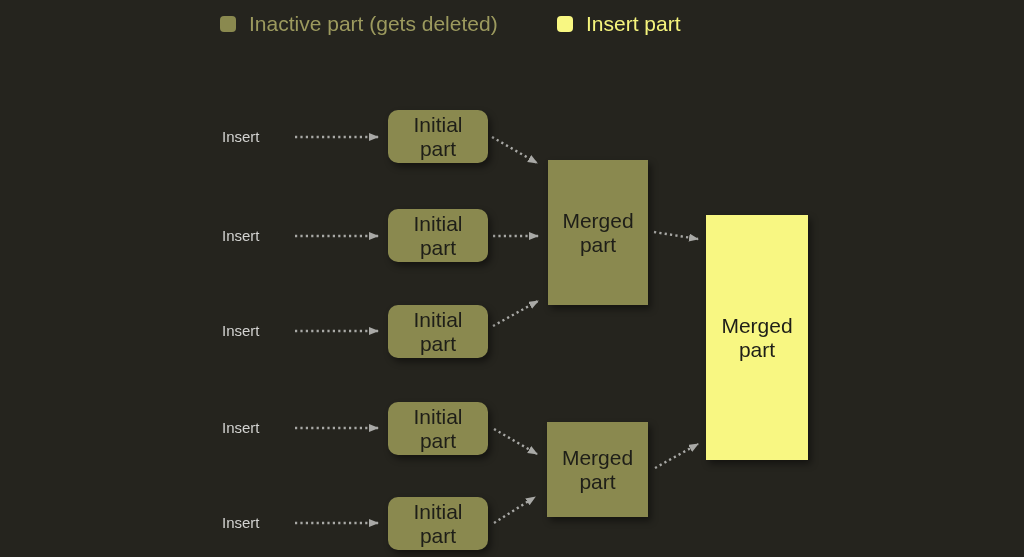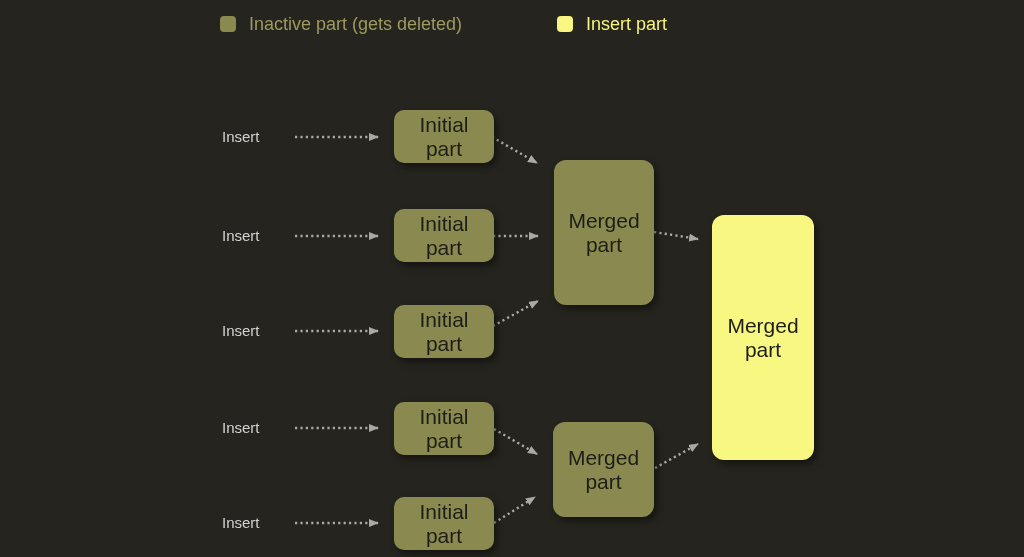--- a/index.html
+++ b/index.html
@@ -39,21 +39,21 @@
   }
   .swatch {
     width: 16px;
     height: 16px;
     border-radius: 4px;
     flex: 0 0 auto;
   }
   .swatch.inactive { background: var(--inactive-part, #8a894f); }
   .swatch.active { background: var(--active-part, #f8f782); }
   .legend-label {
-    font-size: 18px;
+    font-size: 21px;
     margin-left: 13px;
     white-space: nowrap;
   }
   .legend-label.inactive { color: var(--inactive-legend-text, #9c9a5e); }
   .legend-label.active { color: var(--active-legend-text, #f5f47c); }
   .insert {
     position: absolute;
     left: 222px;
     width: 70px;
     height: 26px;
@@ -67,25 +67,24 @@
     display: flex;
     align-items: center;
     justify-content: flex-start;
     text-align: center;
     padding: 0 9px;
     font-size: 21px;
     line-height: 1.12;
     color: var(--box-text, #1e1e18);
     border-radius: 10px;
     box-shadow: 3px 4px 7px rgba(0,0,0,0.45);
-    margin-left: 6px;
   }
   .node.inactive { background: var(--inactive-part, #8a894f); }
   .node.active { background: var(--active-part, #f8f782); }
-  .node.big { border-radius: 12px; }
+  .node.big { border-radius: 0; }
 </style>
 </head>
 <body>
 
 <div class="canvas">
 
   <svg class="arrow-layer" viewBox="0 0 1024 557" xmlns="http://www.w3.org/2000/svg">
     <defs>
       <marker id="ah" markerWidth="12" markerHeight="10" refX="9" refY="4" orient="auto" markerUnits="userSpaceOnUse">
         <path d="M0,0 L10,4 L0,8 Z"></path>

